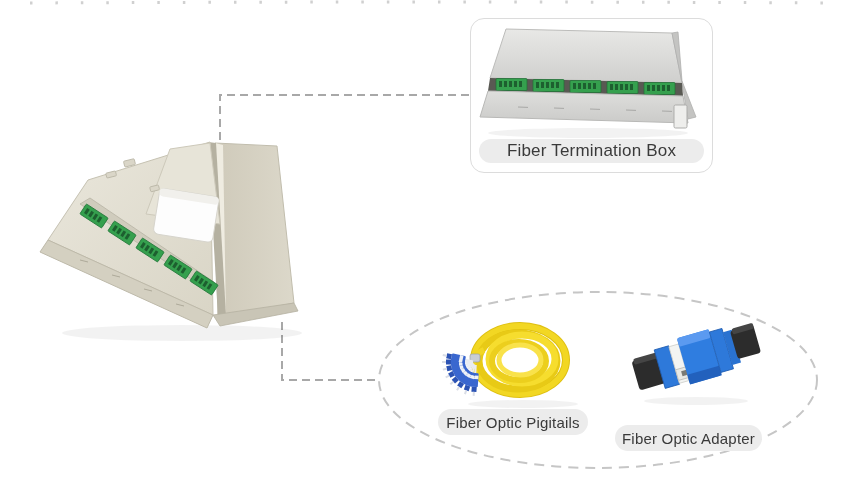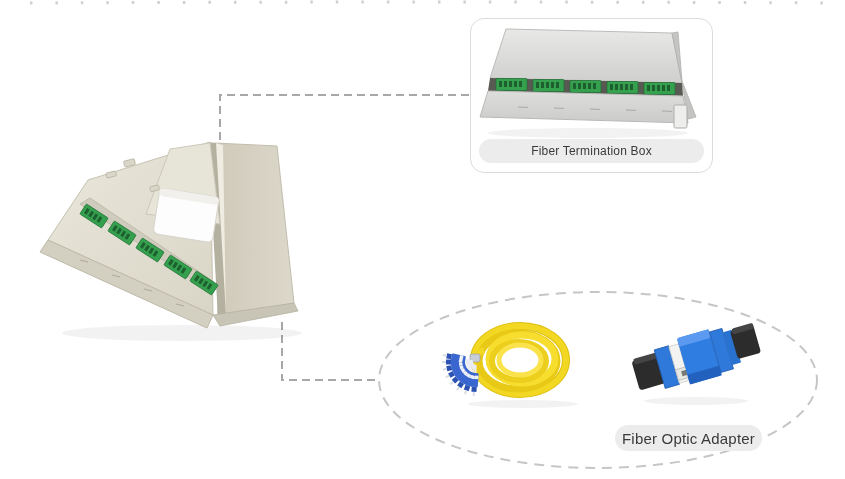--- a/index.html
+++ b/index.html
@@ -14,21 +14,21 @@
     background:#ffffff; border:1.5px solid #dcdcdc; border-radius:14px;
   }
   .callout .photo { position:absolute; left:5px; top:4px; }
 
   
   .pill {
     position:absolute; display:flex; align-items:center; justify-content:center;
     background:#ececec; border-radius:13px; color:#3a3a3a;
     font-size:15px; letter-spacing:.2px; white-space:nowrap;
   }
-  .pill-terminationbox { left:8px; right:8px; bottom:9px; height:24px; font-size:12px; }
+  .pill-terminationbox { left:8px; right:8px; bottom:9px; height:24px; font-size:17px; }
   .pill-pigtails { left:438px; top:409px; width:150px; height:26px; }
   .pill-adapter  { left:615px; top:409px; width:147px; height:26px;margin-top:16px; }
 
   
   .art { position:absolute; }
   .art-main     { left:32px;  top:128px; }
   .art-pigtails { left:428px; top:316px; }
   .art-adapter  { left:628px; top:308px; }
 </style>
 </head>
@@ -301,15 +301,16 @@
       <rect x="55" y="64" width="33" height="10" fill="#2261bd"></rect>
 
       <rect x="88" y="29" width="13" height="42" fill="#2e79da" stroke="#1f5cb0" stroke-width="0.8"></rect>
       <rect x="101" y="33" width="9" height="34" fill="#2a72d0"></rect>
 
       <rect x="108" y="34" width="24" height="29" rx="3" fill="#2c2c2c"></rect>
       <rect x="110" y="32" width="22" height="6" rx="2" fill="#454545"></rect>
     </g>
   </svg>
 
+  <div class="pill pill-pigtails">Fiber Optic Pigitails</div>
   <div class="pill pill-adapter">Fiber Optic Adapter</div>
 
 </div>
 
 </body></html>

